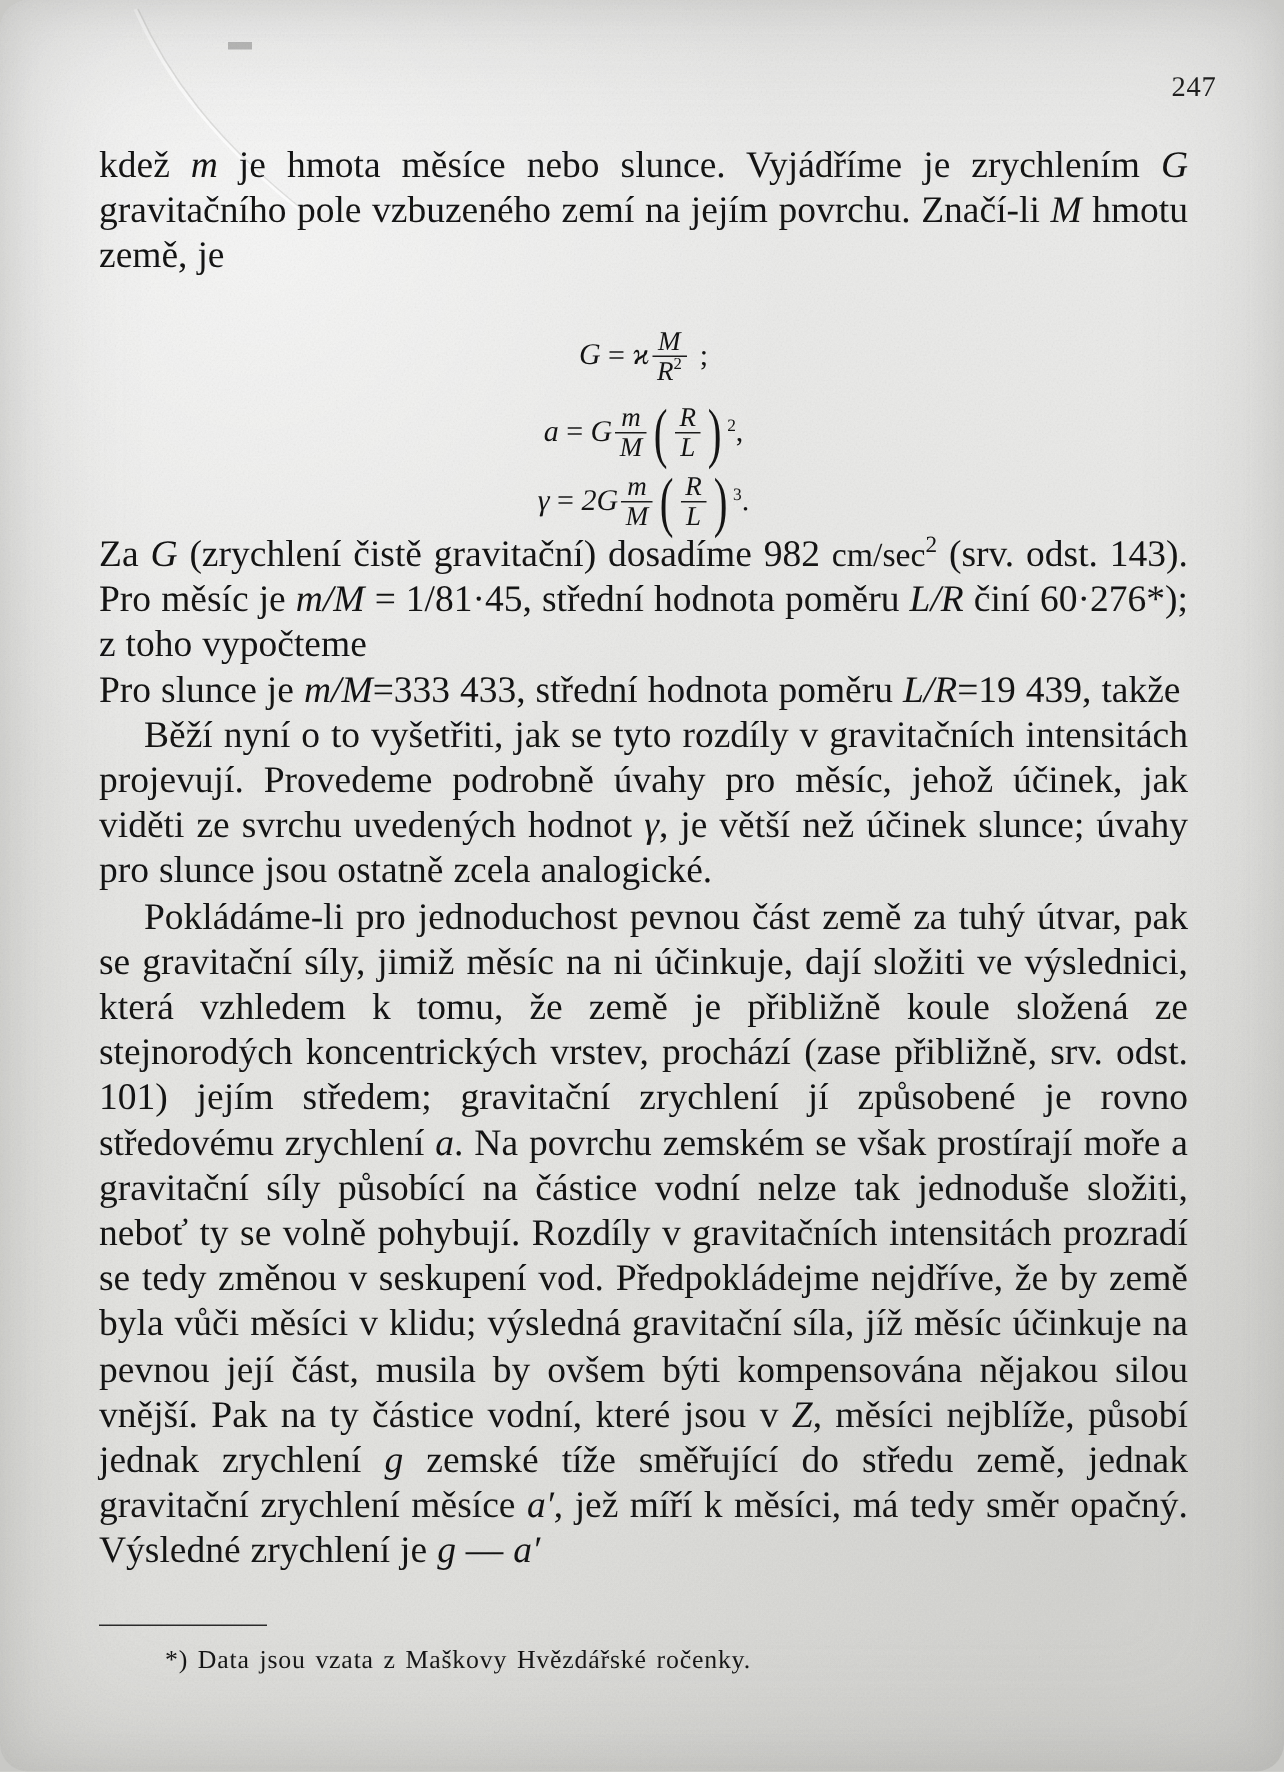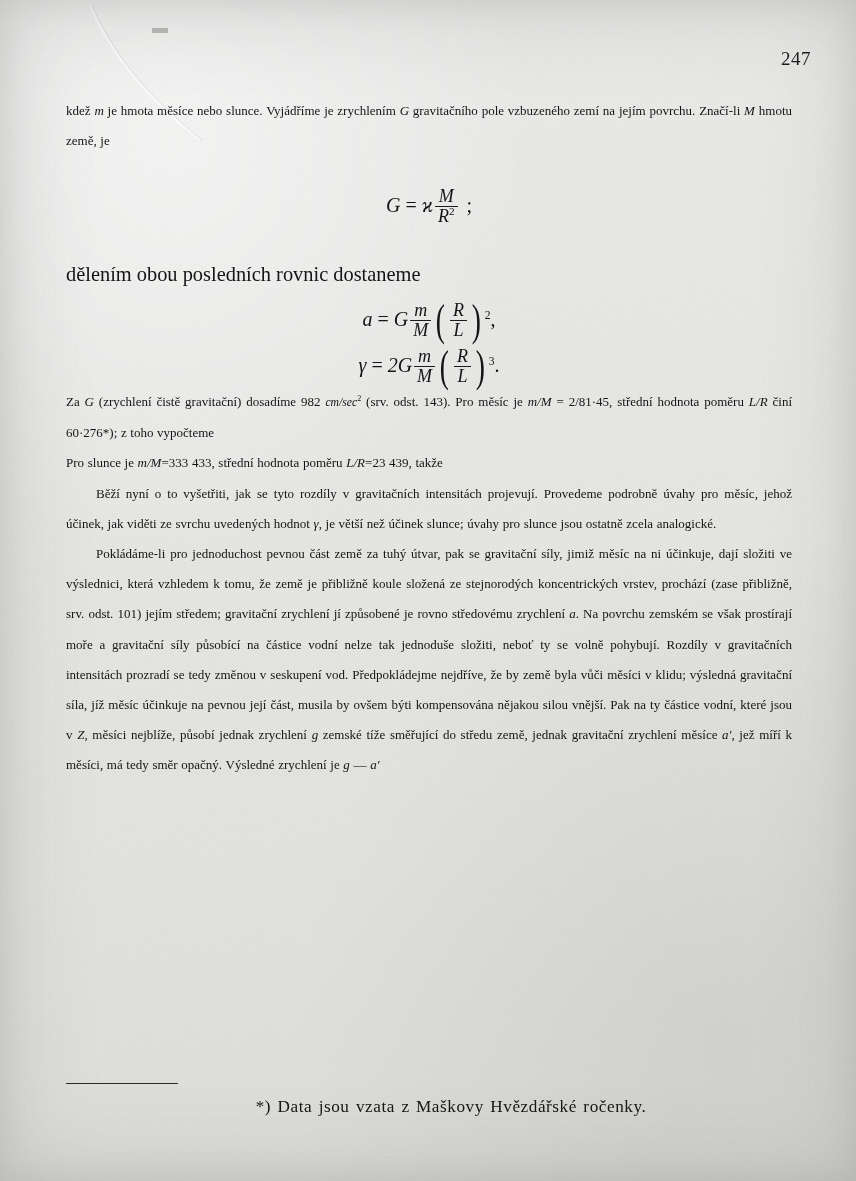--- a/index.html
+++ b/index.html
@@ -11,20 +11,21 @@
     position: relative;
     width: 856px;
     height: 1181px;
     overflow: hidden;
     background:
       radial-gradient(ellipse 60% 50% at 20% 12%, rgba(255,255,255,0.55), rgba(255,255,255,0) 70%),
       radial-gradient(ellipse 70% 60% at 85% 88%, rgba(180,180,176,0.30), rgba(255,255,255,0) 72%),
       linear-gradient(177deg, #ececeb 0%, #e8e8e6 40%, #e4e4e1 72%, #dededb 100%);
     font-family: "Liberation Serif", "DejaVu Serif", serif;
     color: #171717;
+    border-radius: 19px;
   }
   
   .grain {
     position: absolute;
     inset: 0;
     pointer-events: none;
     opacity: .55;
     mix-blend-mode: multiply;
   }
   .vign {
@@ -51,21 +52,21 @@
 
   .body {
     position: absolute;
     left: 66px;
     top: 96px;
     width: 726px;
   }
 
   p.txt {
     margin: 0;
-    font-size: 13px;
+    font-size: 25px;
     line-height: 30.2px;
     text-align: justify;
     text-justify: inter-word;
     color: #141414;
     word-spacing: .4px;
   }
   p.indent { text-indent: 30px; }
   p.noj { text-align: left; }
 
   .lbl {
@@ -124,21 +125,21 @@
     position: relative;
     top: -1px;
   }
   sup.ex {
     font-size: .58em;
     vertical-align: super;
     line-height: 0;
     margin-left: 1px;
   }
   sup.exs { font-size: .62em; vertical-align: super; line-height: 0; }
-  .unit { font-style: italic; font-size: .90em; }
+  .unit { font-size: .90em; }
   .gk { font-family: "Liberation Serif", serif; font-style: italic; }
 
   .footnote-rule {
     position: absolute;
     left: 66px;
     top: 1083px;
     width: 112px;
     height: 0;
     border-top: 1.4px solid #2a2a2a;
   }
@@ -146,21 +147,20 @@
     position: absolute;
     left: 66px;
     top: 1095px;
     width: 726px;
     font-size: 17.2px;
     line-height: 24px;
     text-indent: 44px;
     letter-spacing: .55px;
     word-spacing: 1.6px;
     color: #161616;
-    text-align: center;
   }
 </style>
 </head>
 <body>
 
 <div class="page">
 
   <svg class="grain" width="856" height="1181">
     <filter id="gr">
       <feTurbulence type="fractalNoise" baseFrequency="0.82" numOctaves="4" stitchTiles="stitch"></feTurbulence>
@@ -185,39 +185,38 @@
   <div class="body">
 
     <p class="txt"><span>kdež </span><i class="v">m</i><span> je hmota měsíce nebo slunce. Vyjádříme je zrychlením </span><i class="v">G</i><span> gravitačního pole vzbuzeného zemí na jejím povrchu. Značí-li </span><i class="v">M</i><span> hmotu země, je</span></p>
 
     <div class="eq sp-before-16">
       <span class="eq-ind">
         <i class="v">G</i><span class="op">=</span><i class="v">ϰ</i><span class="frac"><i class="v num">M</i><span class="den"><i class="v">R</i><sup class="exs">2</sup></span></span><span style="padding-left:7px">;</span>
       </span>
     </div>
 
-    <p class="lbl sp-before-16">dělením obou posledních rovnic dostaneme</p>
 
     <div class="eq sp-before-13">
       <span class="eq-ind">
         <i class="v">a</i><span class="op">=</span><i class="v">G</i><span class="frac"><i class="v num">m</i><i class="v den">M</i></span><span class="paren"><span class="pl">(</span><span class="frac"><i class="v num">R</i><i class="v den">L</i></span><span class="pr">)</span></span><sup class="ex">2</sup><span>,</span>
       </span>
     </div>
 
 
     <div class="eq sp-before-7">
       <span class="eq-ind">
         <i class="gk">γ</i><span class="op">=</span><i class="v">2G</i><span class="frac"><i class="v num">m</i><i class="v den">M</i></span><span class="paren"><span class="pl">(</span><span class="frac"><i class="v num">R</i><i class="v den">L</i></span><span class="pr">)</span></span><sup class="ex">3</sup><span>.</span>
       </span>
     </div>
 
-    <p class="txt sp-before-16"><span>Za </span><i class="v">G</i><span> (zrychlení čistě gravitační) dosadíme 982 </span><span class="unit">cm/sec</span><sup class="exs">2</sup><span> (srv. odst. 143). Pro měsíc je </span><i class="v">m/M</i><span> = 2/81·45, střední hodnota poměru </span><i class="v">L/R</i><span> činí 60·276*); z toho vypočteme</span></p>
-
-
-    <p class="txt noj sp-before-13"><span>Pro slunce je </span><i class="v">m/M</i><span>=333 433, střední hodnota poměru </span><i class="v">L/R</i><span>=23 439, takže</span></p>
+    <p class="txt sp-before-16"><span>Za </span><i class="v">G</i><span> (zrychlení čistě gravitační) dosadíme 982 </span><span class="unit">cm/sec</span><sup class="exs">2</sup><span> (srv. odst. 143). Pro měsíc je </span><i class="v">m/M</i><span> = 1/81·45, střední hodnota poměru </span><i class="v">L/R</i><span> činí 60·276*); z toho vypočteme</span></p>
+
+
+    <p class="txt noj sp-before-13"><span>Pro slunce je </span><i class="v">m/M</i><span>=333 433, střední hodnota poměru </span><i class="v">L/R</i><span>=19 439, takže</span></p>
 
 
 
     <p class="txt indent sp-before-10"><span>Běží nyní o to vyšetřiti, jak se tyto rozdíly v gravitačních intensitách projevují. Provedeme podrobně úvahy pro měsíc, jehož účinek, jak viděti ze svrchu uvedených hodnot </span><i class="gk">γ</i><span>, je větší než účinek slunce; úvahy pro slunce jsou ostatně zcela analogické.</span></p>
 
     <p class="txt indent sp-before-10"><span>Pokládáme-li pro jednoduchost pevnou část země za tuhý útvar, pak se gravitační síly, jimiž měsíc na ni účinkuje, dají složiti ve výslednici, která vzhledem k tomu, že země je přibližně koule složená ze stejnorodých koncentrických vrstev, prochází (zase přibližně, srv. odst. 101) jejím středem; gravitační zrychlení jí způsobené je rovno středovému zrychlení </span><i class="v">a</i><span>. Na povrchu zemském se však prostírají moře a gravitační síly působící na částice vodní nelze tak jednoduše složiti, neboť ty se volně pohybují. Rozdíly v gravitačních intensitách prozradí se tedy změnou v seskupení vod. Předpokládejme nejdříve, že by země byla vůči měsíci v klidu; výsledná gravitační síla, jíž měsíc účinkuje na pevnou její část, musila by ovšem býti kompensována nějakou silou vnější. Pak na ty částice vodní, které jsou v </span><i class="v">Z</i><span>, měsíci nejblíže, působí jednak zrychlení </span><i class="v">g</i><span> zemské tíže směřující do středu země, jednak gravitační zrychlení měsíce </span><i class="v">a′</i><span>, jež míří k měsíci, má tedy směr opačný. Výsledné zrychlení je </span><i class="v">g</i><span> — </span><i class="v">a′</i></p>
 
   </div>
 
   <div class="footnote-rule"></div>

